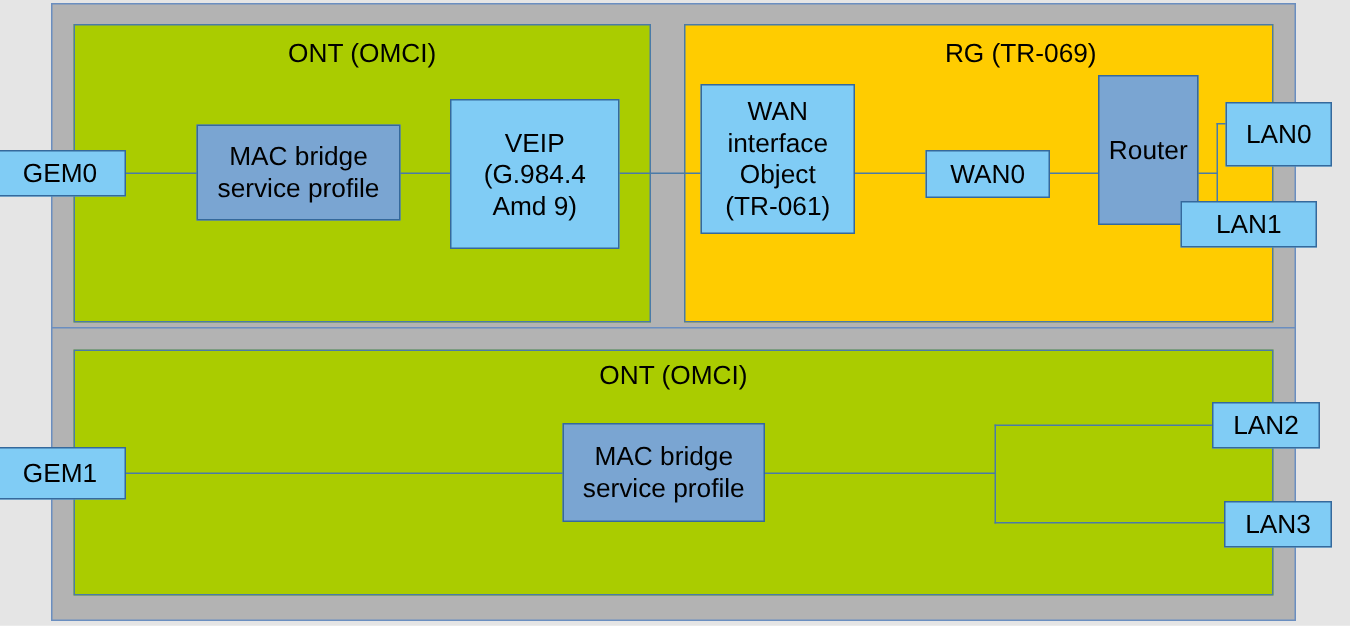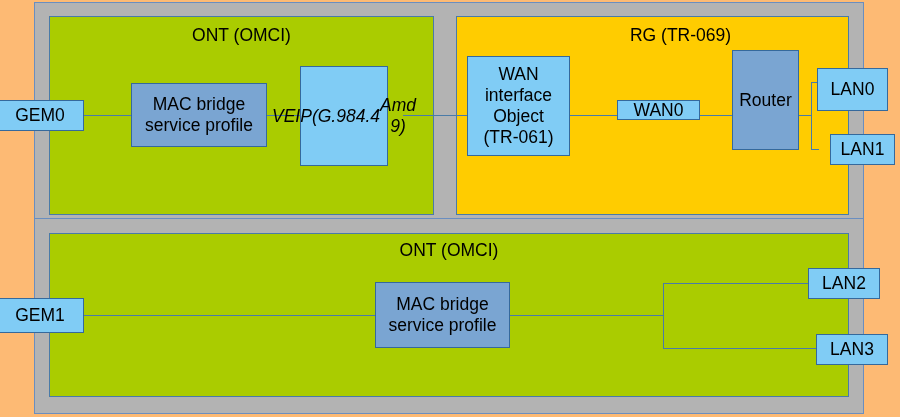--- a/index.html
+++ b/index.html
@@ -7,21 +7,21 @@
     padding: 0;
     background: #ffffff;
   }
   body {
     font-family: "Liberation Sans", sans-serif;
   }
   #canvas {
     position: relative;
     width: 900px;
     height: 417px;
-    background: #fdba74;
+    background: #e5e5e5;
     overflow: hidden;
   }
   .abs { position: absolute; box-sizing: border-box; }
 
   
   .outer-frame {
     background: #b3b3b3;
     border: 1px solid #6a8ec0;
   }
   .ont-zone {
@@ -92,46 +92,46 @@
 
   <div class="abs node node-light" style="left:-4px; top:100px; width:88px; height:31px;">
     <span>GEM0</span>
   </div>
 
   <div class="abs node node-dark" style="left:131px; top:83px; width:136px; height:64px; flex-direction:column;">
     <span>MAC bridge</span>
     <span>service profile</span>
   </div>
 
-  <div class="abs node node-light" style="left:300px; top:66px; width:88px; height:100px; flex-direction:row;font-style:italic;">
+  <div class="abs node node-light" style="left:300px; top:66px; width:113px; height:100px; flex-direction:column;">
     <span>VEIP</span>
     <span>(G.984.4</span>
     <span>Amd 9)</span>
   </div>
 
   <div class="abs node node-light" style="left:467px; top:56px; width:103px; height:100px; flex-direction:column;">
     <span>WAN</span>
     <span>interface</span>
     <span>Object</span>
     <span>(TR-061)</span>
   </div>
 
-  <div class="abs node node-light" style="left:617px; top:100px; width:83px; height:20px;">
+  <div class="abs node node-light" style="left:617px; top:100px; width:83px; height:32px;">
     <span>WAN0</span>
   </div>
 
   <div class="abs node node-dark" style="left:732px; top:50px; width:67px; height:100px;">
     <span>Router</span>
   </div>
 
   <div class="abs node node-light" style="left:817px; top:68px; width:71px; height:43px;">
     <span>LAN0</span>
   </div>
 
-  <div class="abs node node-light" style="left:830px; top:134px; width:65px; height:31px;">
+  <div class="abs node node-light" style="left:787px; top:134px; width:91px; height:31px;">
     <span>LAN1</span>
   </div>
 
   <div class="abs outer-frame" style="left:34px; top:218px; width:830px; height:196px;"></div>
 
   <div class="abs ont-zone" style="left:49px; top:233px; width:800px; height:164px;"></div>
   <div class="abs zone-title" style="left:49px; top:240px; width:800px;">ONT (OMCI)</div>
 
   <div class="abs hline" style="left:83px; top:315px; width:293px;"></div>
   <div class="abs hline" style="left:509px; top:315px; width:155px;"></div>

